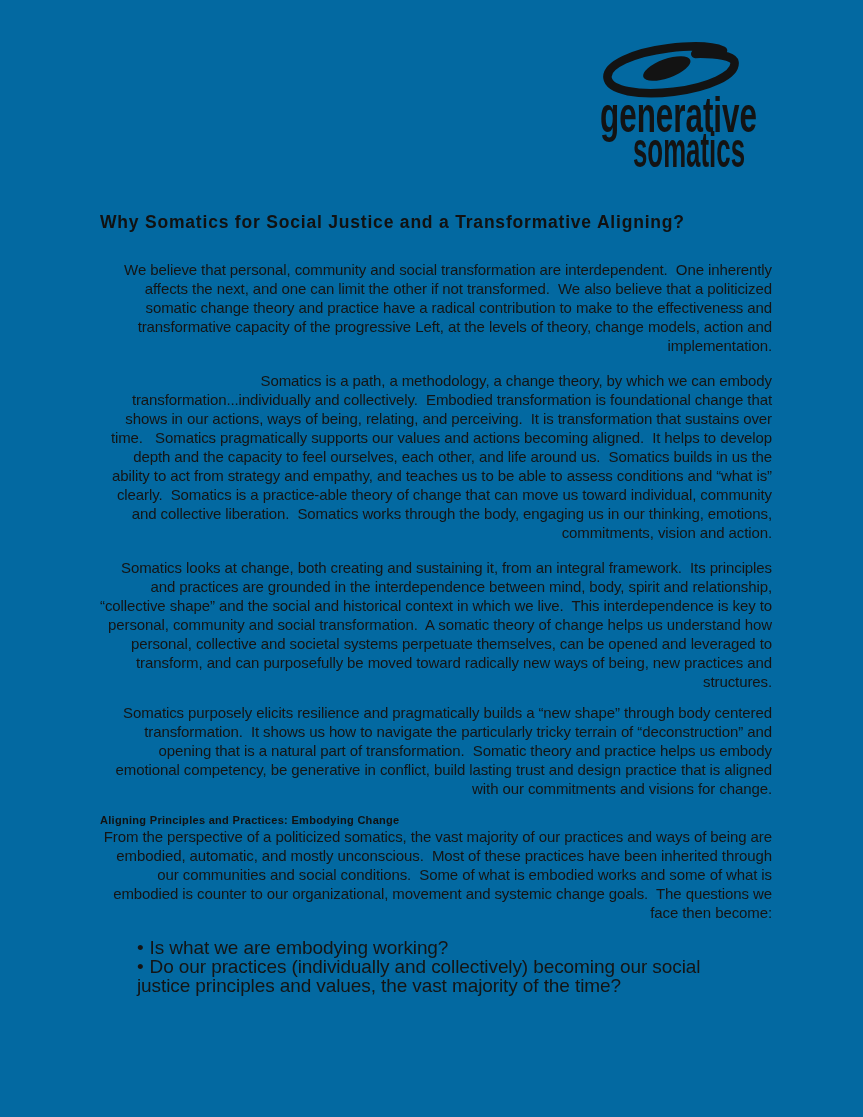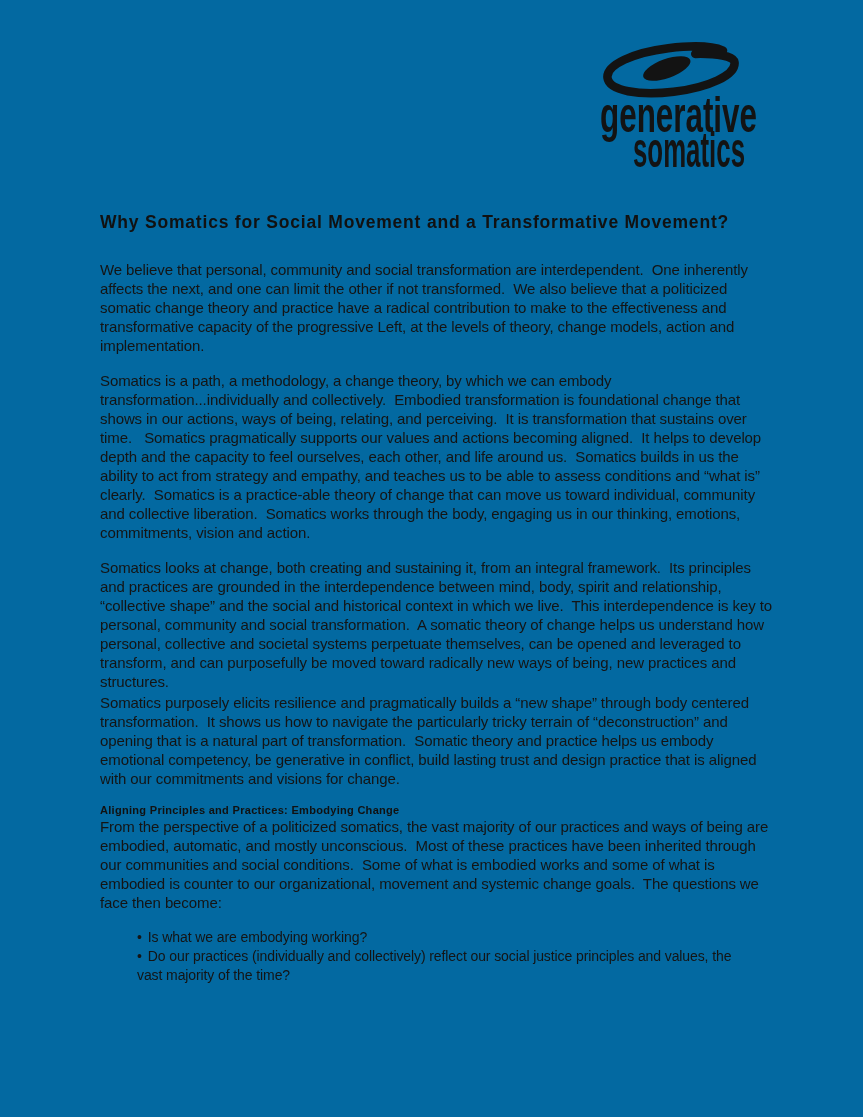--- a/index.html
+++ b/index.html
@@ -40,39 +40,40 @@
     letter-spacing: 0.8px;
     margin: 0 0 27px 0;
     color: #111;
   }
   p.para {
     font-size: 15px;
     line-height: 19px;
     letter-spacing: -0.1px;
     margin: 0 0 16px 0;
     white-space: pre-wrap;
+    text-align: right;
   }
   p.para.tight {
-    margin-bottom: 2px;
+    margin-bottom: 12px;
   }
   h2.section-heading {
     font-size: 11px;
     font-weight: 700;
     letter-spacing: 0.3px;
     margin: 4px 0 1px 0;
     color: #111;
   }
   p.para.intro {
   }
   .bullet-list {
     margin-left: 37px;
     width: 600px;
   }
   .bullet-item {
-    font-size: 14px;
+    font-size: 19px;
     line-height: 19px;
     letter-spacing: -0.1px;
     white-space: pre-wrap;
   }
   .bullet-glyph {
     margin-right: 6px;
   }
 </style>
 </head>
 <body>
@@ -85,34 +86,34 @@
         <path d="M 103 17 C 124 19 141 24 141 30 C 141 43 112 52 77 52 C 42 52 13 43 13 30 C 13 17 42 8 77 8 C 100 8 121 11 131 17" fill="none" stroke="#131313" stroke-width="8.5" stroke-linecap="round"></path>
         <ellipse cx="73" cy="28" rx="25" ry="9.5" transform="rotate(-13 73 28)" fill="#131313"></ellipse>
       </g>
       <text x="163" y="92" text-anchor="end" textLength="157" lengthAdjust="spacingAndGlyphs" font-size="50" class="logo-word">generative</text>
       <text x="151" y="127" text-anchor="end" textLength="112" lengthAdjust="spacingAndGlyphs" font-size="50" class="logo-word">somatics</text>
     </svg>
   </div>
 
   <div class="content">
 
-    <h1 class="doc-title">Why Somatics for Social Movement and a Transformative Movement?</h1>
+    <h1 class="doc-title">Why Somatics for Social Justice and a Transformative Aligning?</h1>
 
     <p class="para">We believe that personal, community and social transformation are interdependent.  One inherently affects the next, and one can limit the other if not transformed.  We also believe that a politicized somatic change theory and practice have a radical contribution to make to the effectiveness and transformative capacity of the progressive Left, at the levels of theory, change models, action and implementation.</p>
 
     <p class="para">Somatics is a path, a methodology, a change theory, by which we can embody transformation...individually and collectively.  Embodied transformation is foundational change that shows in our actions, ways of being, relating, and perceiving.  It is transformation that sustains over time.   Somatics pragmatically supports our values and actions becoming aligned.  It helps to develop depth and the capacity to feel ourselves, each other, and life around us.  Somatics builds in us the ability to act from strategy and empathy, and teaches us to be able to assess conditions and “what is” clearly.  Somatics is a practice-able theory of change that can move us toward individual, community and collective liberation.  Somatics works through the body, engaging us in our thinking, emotions, commitments, vision and action.</p>
 
     <p class="para tight">Somatics looks at change, both creating and sustaining it, from an integral framework.  Its principles and practices are grounded in the interdependence between mind, body, spirit and relationship, “collective shape” and the social and historical context in which we live.  This interdependence is key to personal, community and social transformation.  A somatic theory of change helps us understand how personal, collective and societal systems perpetuate themselves, can be opened and leveraged to transform, and can purposefully be moved toward radically new ways of being, new practices and structures.</p>
 
     <p class="para">Somatics purposely elicits resilience and pragmatically builds a “new shape” through body centered transformation.  It shows us how to navigate the particularly tricky terrain of “deconstruction” and opening that is a natural part of transformation.  Somatic theory and practice helps us embody emotional competency, be generative in conflict, build lasting trust and design practice that is aligned with our commitments and visions for change.</p>
 
     <h2 class="section-heading">Aligning Principles and Practices: Embodying Change</h2>
 
     <p class="para intro">From the perspective of a politicized somatics, the vast majority of our practices and ways of being are embodied, automatic, and mostly unconscious.  Most of these practices have been inherited through our communities and social conditions.  Some of what is embodied works and some of what is embodied is counter to our organizational, movement and systemic change goals.  The questions we face then become:</p>
 
     <div class="bullet-list">
       <div class="bullet-item"><span class="bullet-glyph">•</span><span>Is what we are embodying working?</span></div>
-      <div class="bullet-item"><span class="bullet-glyph">•</span><span>Do our practices (individually and collectively) reflect our social justice principles and values, the vast majority of the time?</span></div>
+      <div class="bullet-item"><span class="bullet-glyph">•</span><span>Do our practices (individually and collectively) becoming our social justice principles and values, the vast majority of the time?</span></div>
     </div>
 
   </div>
 
 </div>
 
 </body></html>

